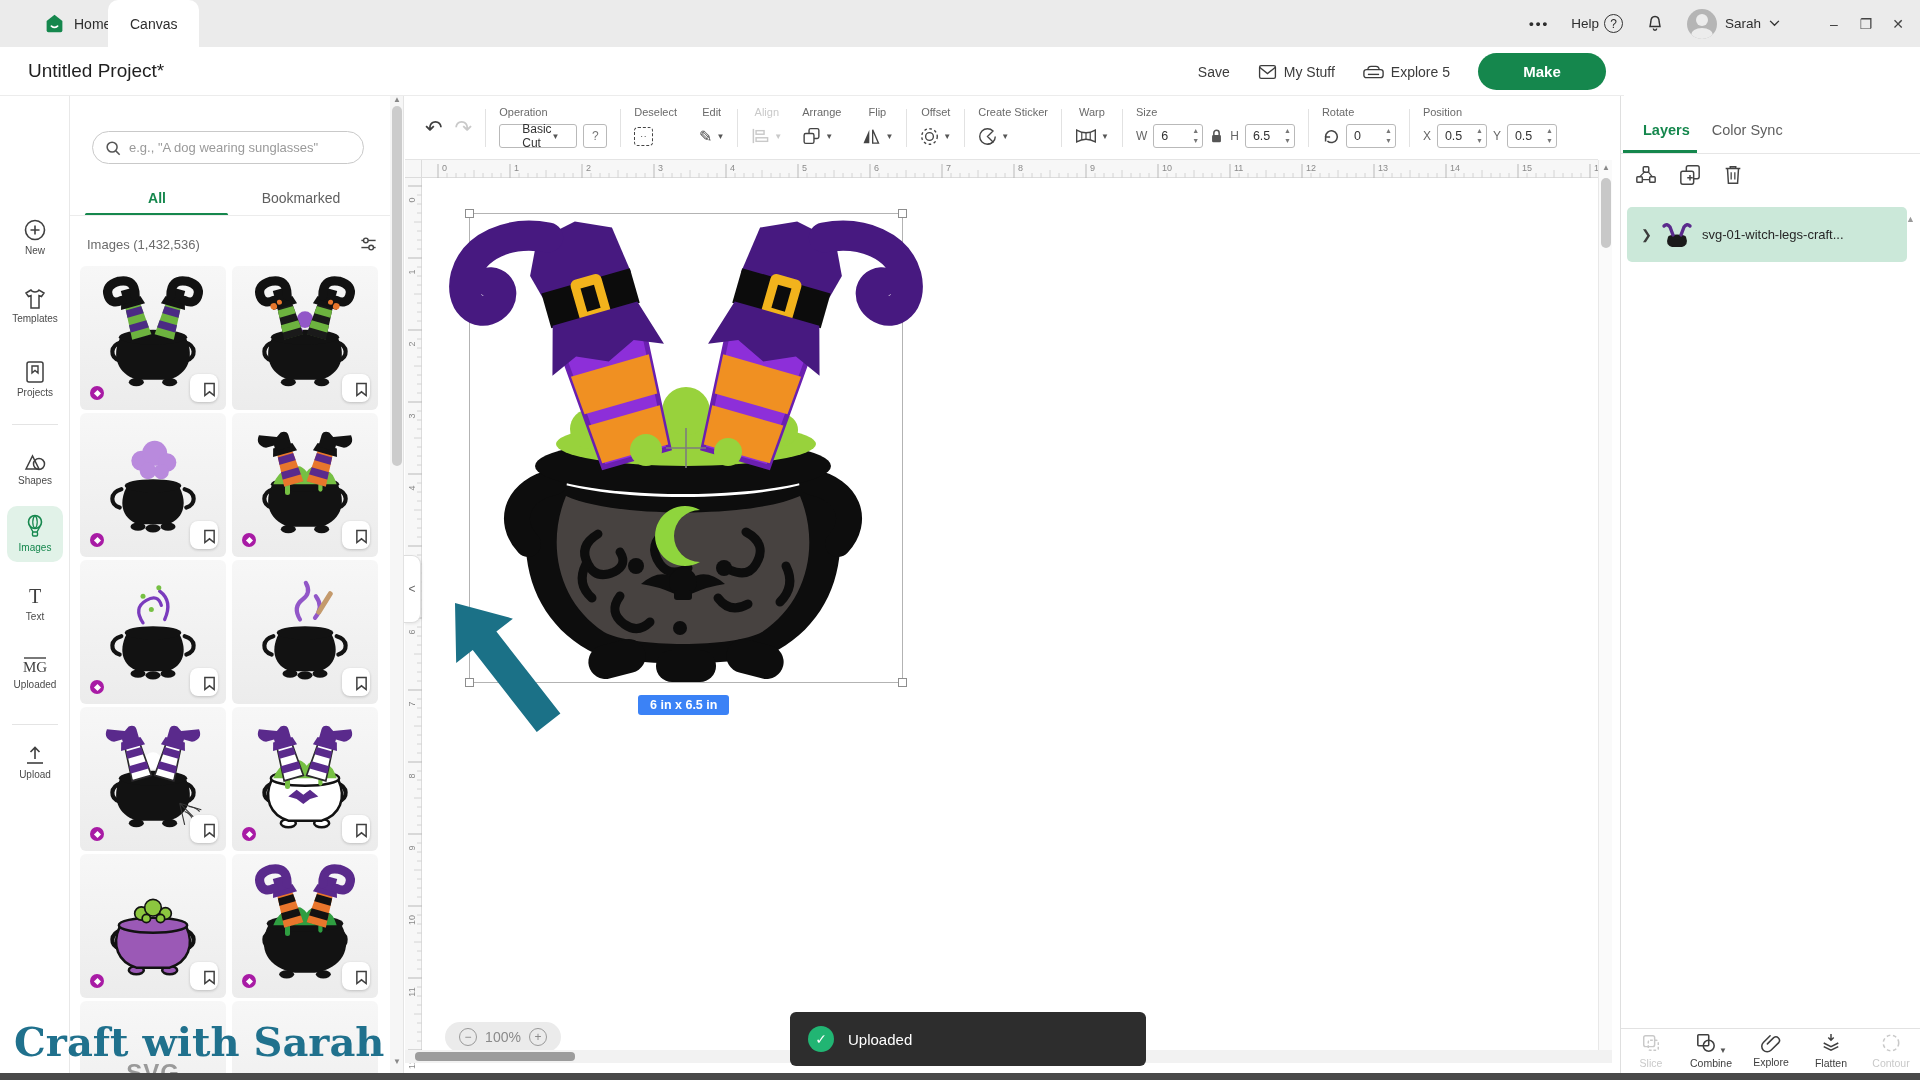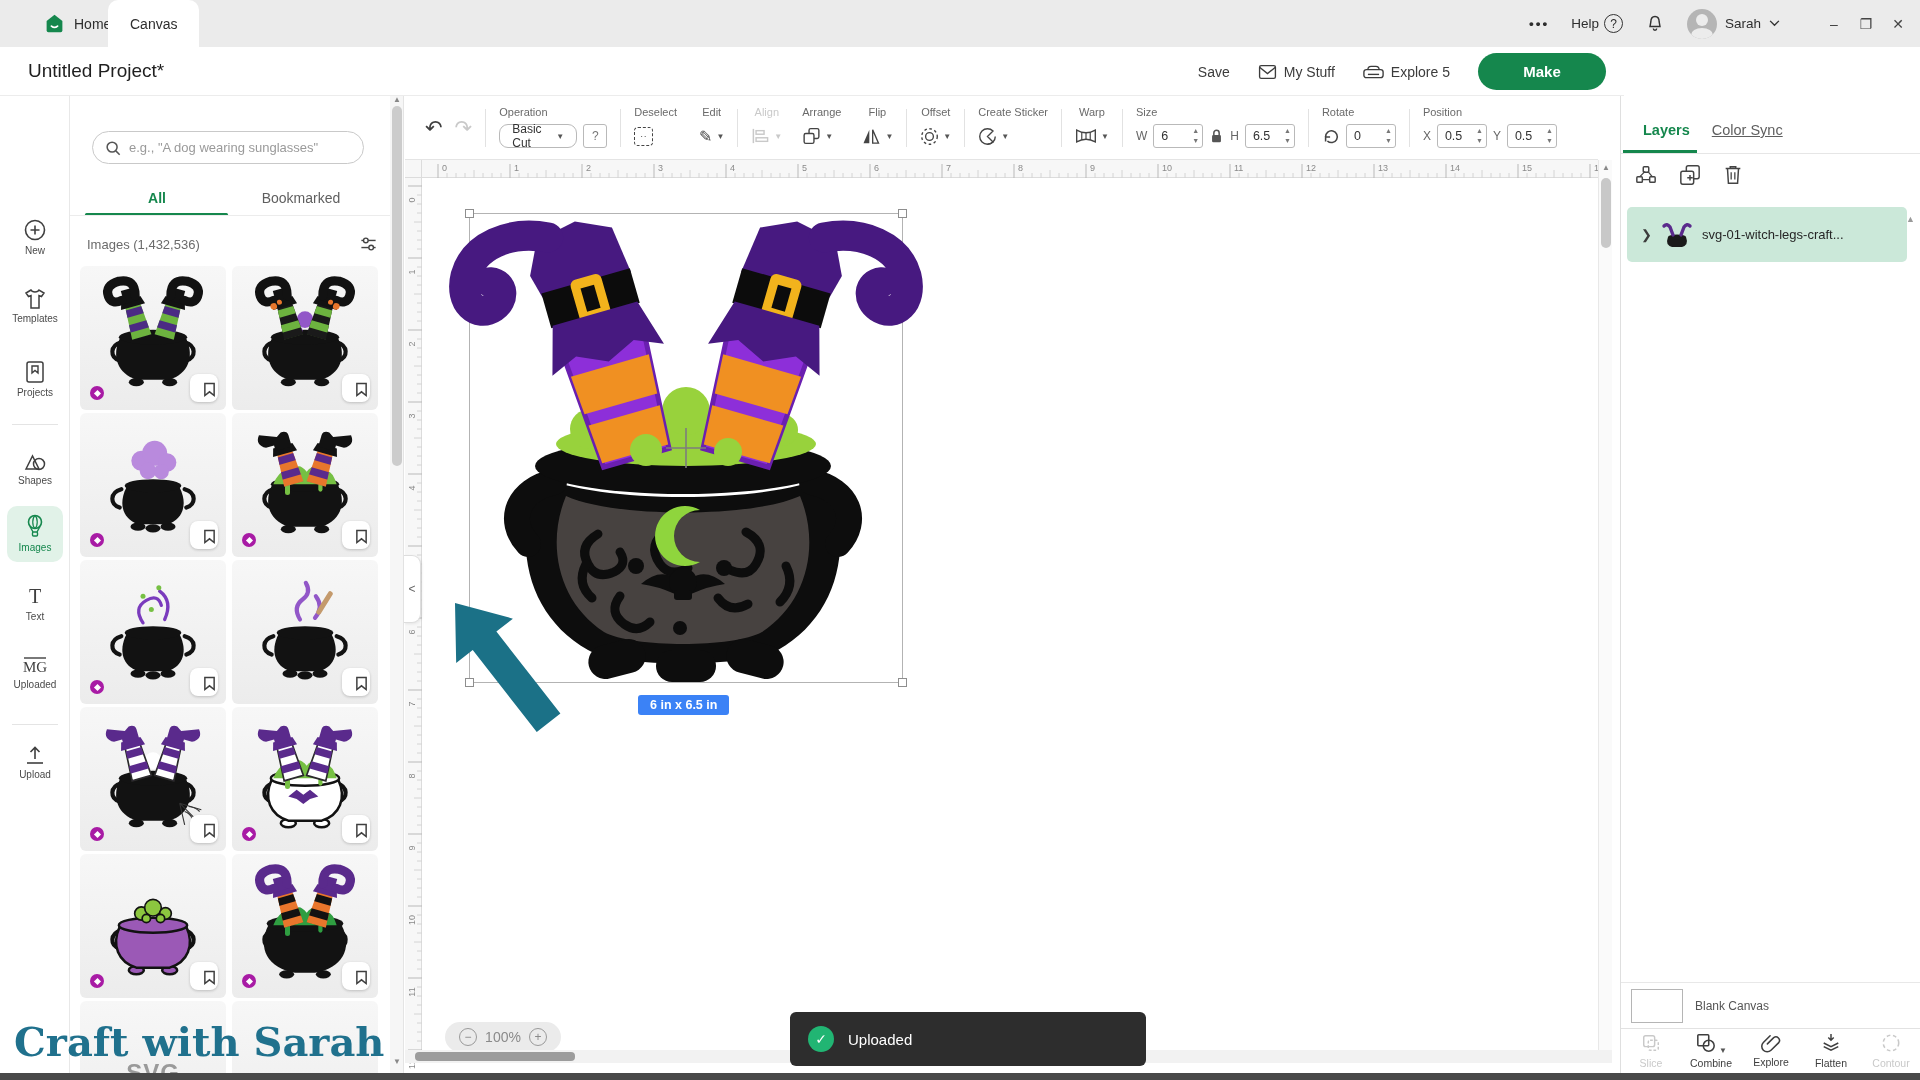--- a/index.html
+++ b/index.html
@@ -62,21 +62,21 @@
   
   #toolbar { position:absolute; left:405px; top:96px; width:1193px; height:64px; background:#fff; border-bottom:1px solid #e4e4e4; display:flex; align-items:center; padding-left:20px; }
   .tb-div { width:1px; height:38px; background:#e2e2e2; margin:0 13px; flex:none; }
   .tb-group { display:flex; flex-direction:column; align-items:flex-start; gap:5px; flex:none; }
   .tb-label { font-size:11px; color:#6a6a6a; }
   .tb-label.center { align-self:center; }
   .tb-row { display:flex; align-items:center; gap:6px; height:26px; }
   .tb-icon-btn { display:flex; align-items:center; gap:4px; cursor:pointer; }
   .caret { font-size:8px; color:#555; }
   .disabled, .disabled * { color:#c9c9c9 !important; stroke:#c9c9c9 !important; }
-  .op-select { width:78px; height:24px; border:1px solid #b9b9b9; border-radius:9px; font-size:12px; color:#333; display:flex; align-items:center; justify-content:space-between; padding:0 12px; cursor:pointer; }
+  .op-select { width:78px; height:24px; border:1px solid #b9b9b9; border-radius:3px; font-size:12px; color:#333; display:flex; align-items:center; justify-content:space-between; padding:0 22px; cursor:pointer; }
   .q-btn { width:24px; height:24px; border:1px solid #b9b9b9; border-radius:3px; font-size:12px; color:#777; display:flex; align-items:center; justify-content:center; cursor:pointer; }
   .num-input { position:relative; width:50px; height:24px; border:1px solid #b9b9b9; border-radius:3px; font-size:12.5px; color:#333; display:flex; align-items:center; padding-left:7px; }
   .num-input .steppers { position:absolute; right:3px; top:1px; display:flex; flex-direction:column; line-height:10px; font-size:7px; color:#777; cursor:pointer; }
   .dim-label { font-size:12px; color:#666; }
   .undo-redo { font-size:21px; color:#3f3f3f; cursor:pointer; }
   .undo-redo.off { color:#c9c9c9; }
   .deselect-icon { width:19px; height:19px; border:1.6px dashed #444; border-radius:4px; display:flex; align-items:center; justify-content:center; font-size:9px; color:#444; letter-spacing:1px; }
 
   
   #ruler-corner { position:absolute; left:405px; top:160px; width:17px; height:18px; background:#f7f7f7; border-right:1px solid #dcdcdc; border-bottom:1px solid #dcdcdc; }
@@ -1281,21 +1281,21 @@
       <div class="arr">▲</div>
       <div class="thumb"></div>
     </div>
   <div id="c-hscroll">
       <div class="thumb"></div>
     </div>
 
   <div id="right-panel">
     <div class="rp-tabs">
       <div class="rp-tab active">Layers</div>
-      <div class="rp-tab" style="text-decoration:underline;">Color Sync</div>
+      <div class="rp-tab" style="">Color Sync</div>
     </div>
     <div id="rp-underline"></div>
     <div id="rp-tabs-border"></div>
     <div id="rp-icons">
       <svg class="rp-ic" width="22" height="22" viewBox="0 0 24 24">
           <rect x="2" y="14" width="6" height="6" rx="1" fill="none" stroke="#444" stroke-width="1.6"></rect>
           <rect x="16" y="14" width="6" height="6" rx="1" fill="none" stroke="#444" stroke-width="1.6"></rect>
           <rect x="9" y="3" width="6" height="6" rx="1" fill="none" stroke="#444" stroke-width="1.6"></rect>
           <path d="M5 14 L11 8 M19 14 L14 8 M8 17 L16 17" stroke="#444" stroke-width="1.4" fill="none"></path>
         </svg>
@@ -1314,24 +1314,20 @@
       <span class="chev">❯</span>
       <svg width="30" height="26" viewBox="0 0 30 26">
         <path d="M6,15 q-3,8 4,10 h10 q7,-2 4,-10 z" fill="#1a1a1a"></path>
           <ellipse cx="15" cy="15" rx="9" ry="2.6" fill="#1a1a1a"></ellipse>
         <path d="M11,13 L8,5 q-3,-4 -6,-1" stroke="#5a2a8c" stroke-width="3.4" fill="none" stroke-linecap="round"></path>
         <path d="M19,13 L22,5 q3,-4 6,-1" stroke="#5a2a8c" stroke-width="3.4" fill="none" stroke-linecap="round"></path>
       </svg>
       <span class="lname">svg-01-witch-legs-craft...</span>
     </div>
     <div id="rp-scroll-arrow">▲</div>
-    <div id="blank-canvas-row">
-      <span class="sw"></span>
-      <span class="lbl">Blank Canvas</span>
-    </div>
     <div id="rp-actions">
         <div class="rp-action disabled">
     <span><svg width="20" height="20" viewBox="0 0 22 22">
               <rect x="3" y="3" width="12" height="12" rx="2" fill="none" stroke="#c3c3c3" stroke-width="1.6"></rect>
               <rect x="8" y="8" width="11" height="11" rx="2" fill="none" stroke="#c3c3c3" stroke-width="1.6" stroke-dasharray="3 2"></rect>
             </svg></span>
     <span>Slice</span>
         </div>
         <div class="rp-action">
     <span><svg width="22" height="20" viewBox="0 0 24 22">

